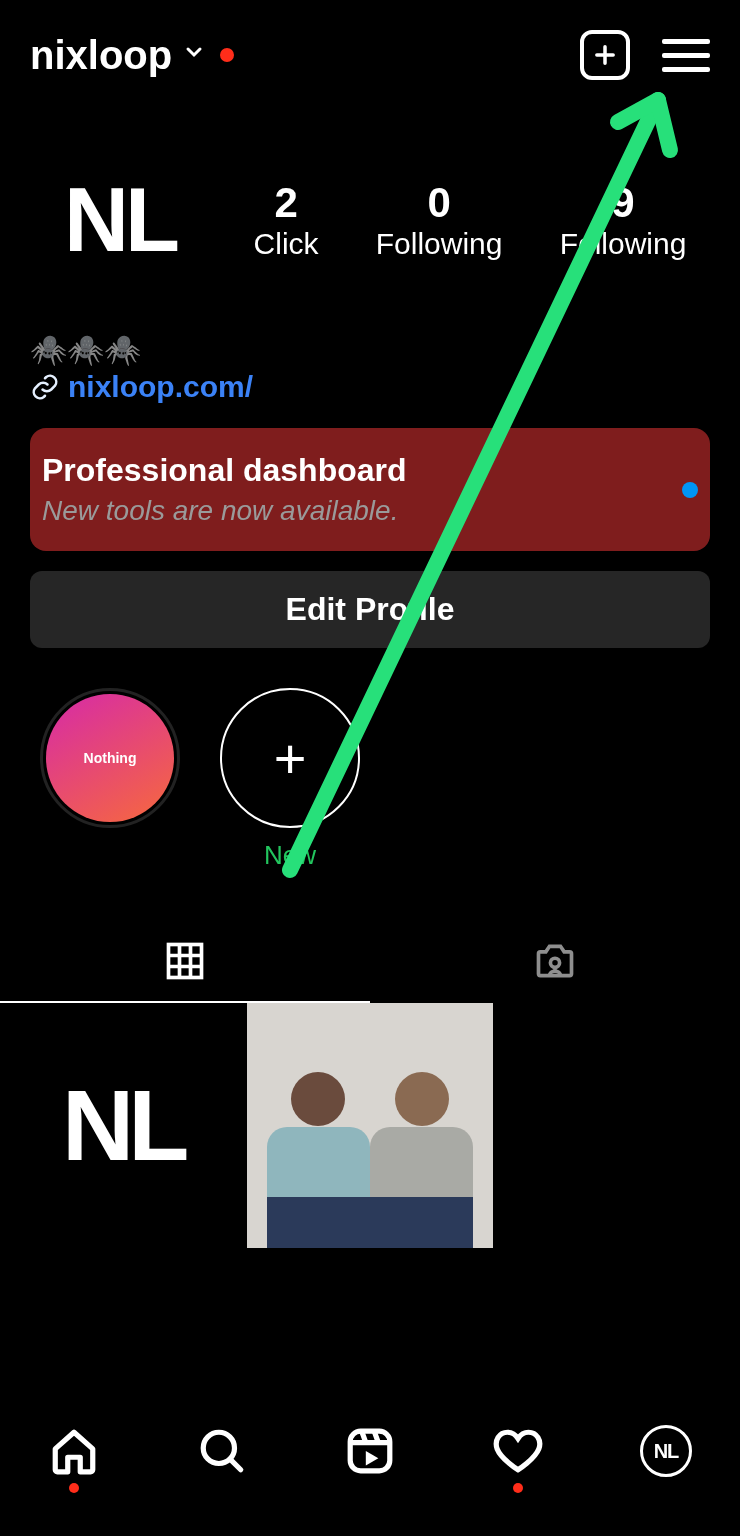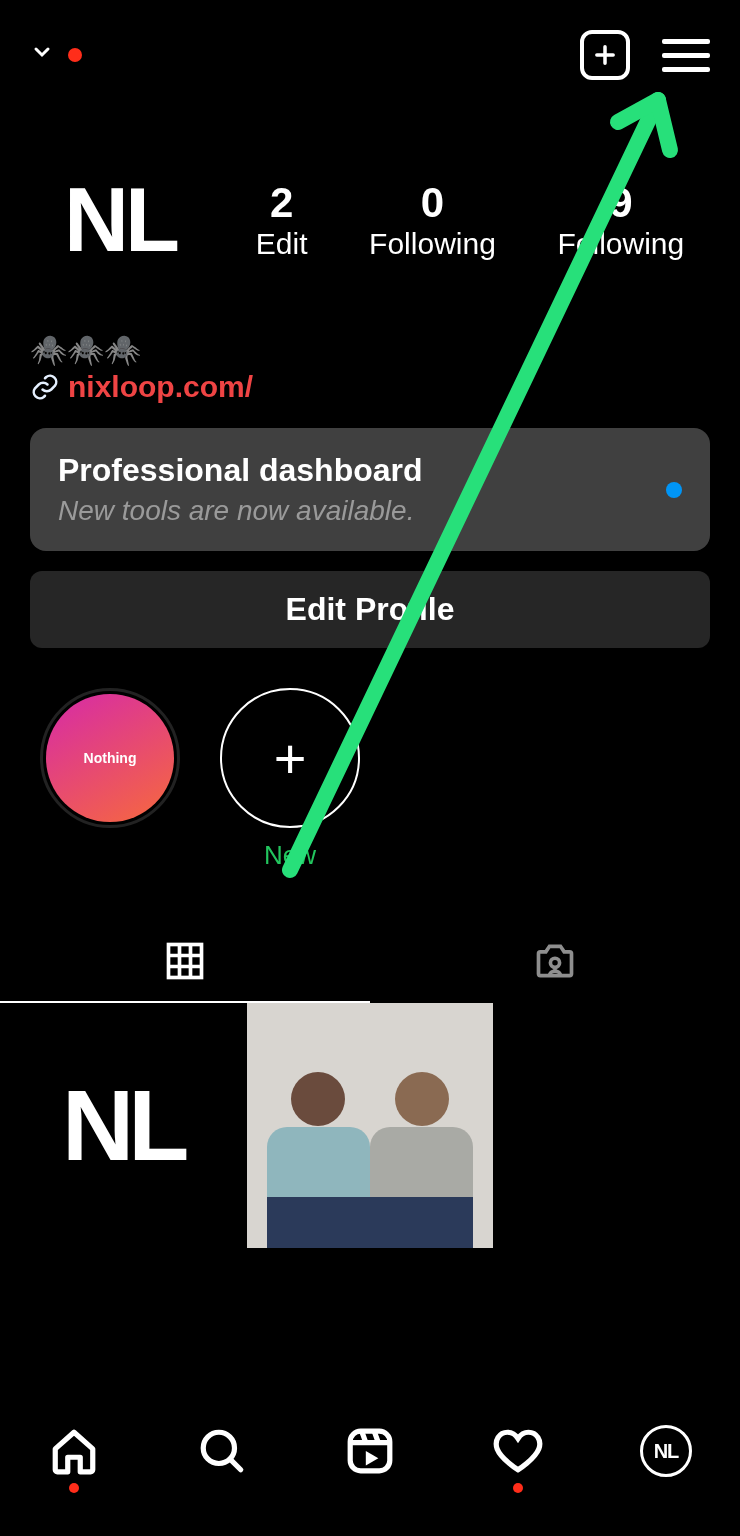--- a/index.html
+++ b/index.html
@@ -22,25 +22,25 @@
   .profile-row { display: flex; align-items: center; padding: 40px 30px 20px 30px; gap: 20px; }
   .avatar { width: 180px; height: 180px; border-radius: 50%; background: #000; display: flex; align-items: center; justify-content: center; font-size: 90px; font-weight: 800; letter-spacing: -4px; font-family: Arial, sans-serif; }
   .stats { flex: 1; display: flex; justify-content: space-around; gap: 10px; }
   .stat { text-align: center; }
   .stat-num { font-size: 42px; font-weight: 700; }
   .stat-lbl { font-size: 30px; font-weight: 400; color: #fff; }
 
   
   .bio { padding: 0 30px; }
   .bio-line { font-size: 30px; line-height: 40px; }
-  .link-line { display: flex; align-items: center; gap: 8px; font-size: 30px; font-weight: 700; color: #ef4444; }
+  .link-line { display: flex; align-items: center; gap: 8px; font-size: 30px; font-weight: 700; color: #3b82f6; }
   .link-line svg { width: 30px; height: 30px; }
 
   
-  .card { margin: 24px 30px 0 30px; background: #404040; border-radius: 16px; padding: 24px 28px; display: flex; align-items: center; justify-content: space-between; }
+  .card { margin: 24px 30px 0 30px; background: #7f1d1d; border-radius: 16px; padding: 24px 12px; display: flex; align-items: center; justify-content: space-between; }
   .card-title { font-size: 32px; font-weight: 600; color: #fff; }
   .card-sub { font-size: 28px; color: #9a9a9a; margin-top: 6px; font-style: italic; }
   .blue-dot { width: 16px; height: 16px; border-radius: 50%; background: #0095f6; }
 
   
   .edit-btn { margin: 20px 30px 0 30px; background: #262626; border-radius: 12px; padding: 20px; text-align: center; font-size: 32px; font-weight: 600; }
 
   
   .highlights { display: flex; gap: 40px; padding: 40px 23px 0 40px; }
   .hl { display: flex; flex-direction: column; align-items: center; gap: 12px; }
@@ -81,20 +81,21 @@
   
   .arrow-overlay { position: absolute; pointer-events: none; z-index: 50; }
 </style>
 </head>
 <body>
 
 <div class="app">
 
   <div class="header">
     <div class="header-left">
+      <span class="username">nixloop</span>
       <span class="chevron">
         <svg viewBox="0 0 24 24" width="24" height="24">
             <path d="M6 9l6 6 6-6" stroke="#fff" stroke-width="3" fill="none" stroke-linecap="round"></path>
           </svg>
       </span>
       <span class="red-dot"></span>
     </div>
     <div class="header-right">
       <div class="add-box">
         <svg viewBox="0 0 24 24">
@@ -109,21 +110,21 @@
     </div>
   </div>
 
   <div class="profile-row">
     <div class="avatar">
       <span>NL</span>
     </div>
     <div class="stats">
       <div class="stat">
         <div class="stat-num">2</div>
-        <div class="stat-lbl">Edit</div>
+        <div class="stat-lbl">Click</div>
       </div>
       <div class="stat">
         <div class="stat-num">0</div>
         <div class="stat-lbl">Following</div>
       </div>
       <div class="stat">
         <div class="stat-num">9</div>
         <div class="stat-lbl">Following</div>
       </div>
     </div>

